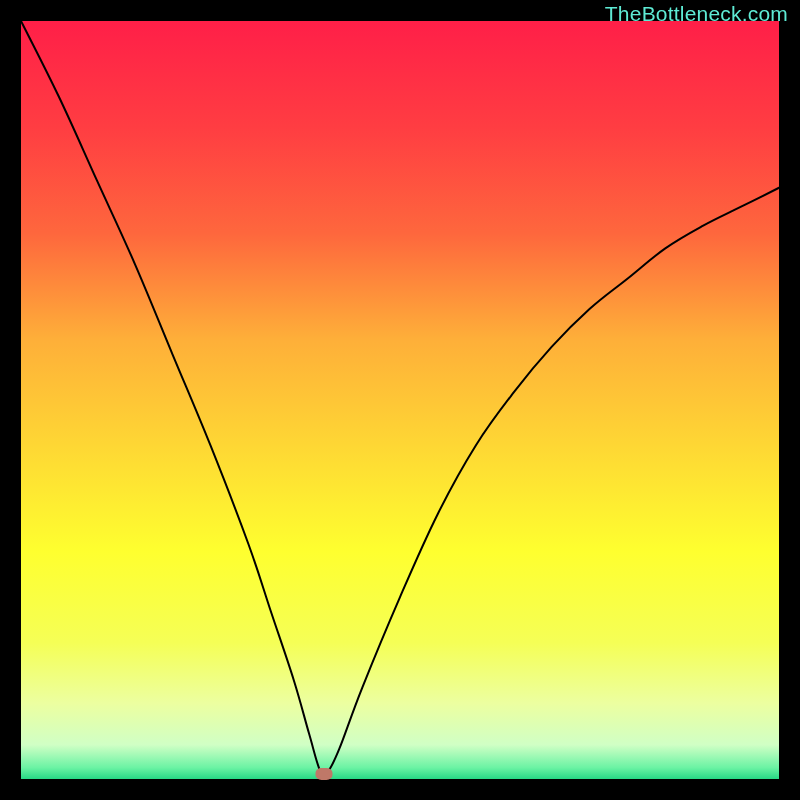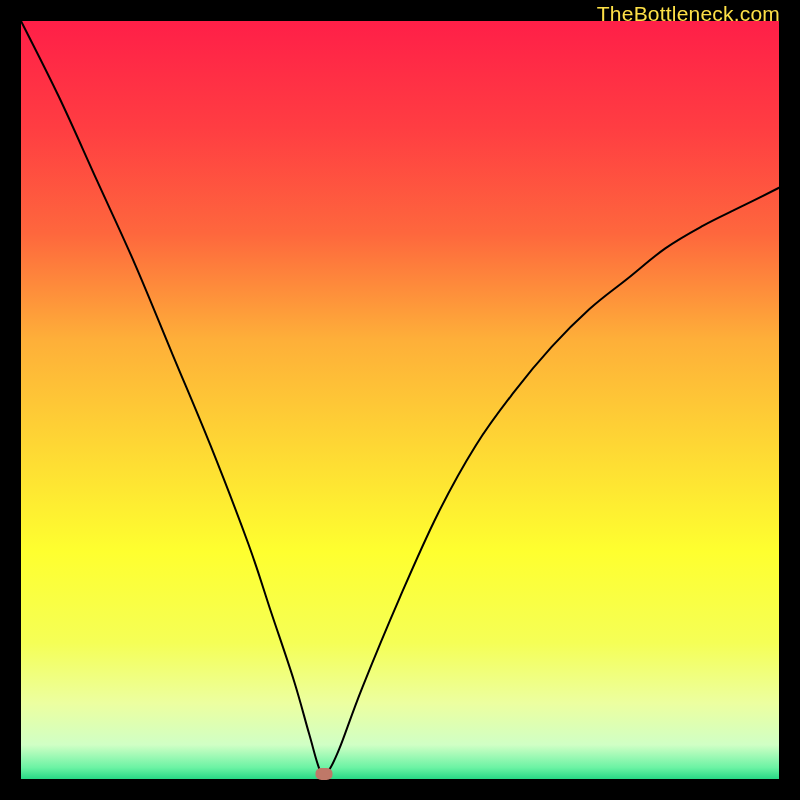--- a/index.html
+++ b/index.html
@@ -21,22 +21,22 @@
     position: absolute;
     left: 21px;
     top: 21px;
     width: 758px;
     height: 758px;
     
   }
   .watermark {
     position: absolute;
     top: 2px;
-    right: 20px;
-    color: #fde047;
+    right: 12px;
+    color: #5eead4;
     font-size: 21px;
     font-weight: 500;
     letter-spacing: 0.2px;
     user-select: none;
   }
   svg.curve {
     position: absolute;
     left: 0;
     top: 0;
     width: 758px;

